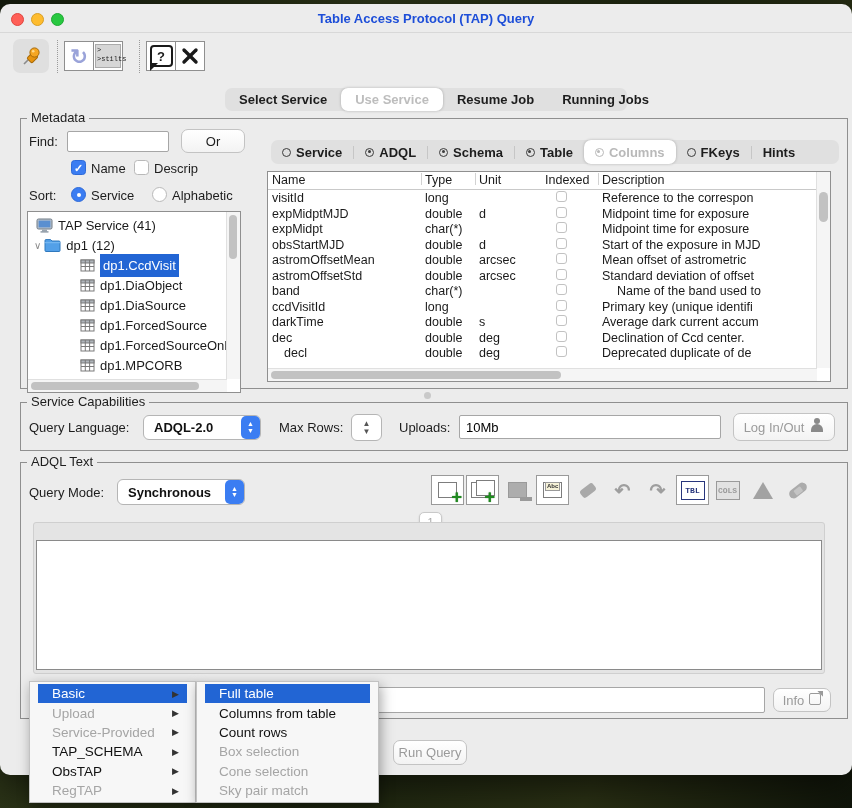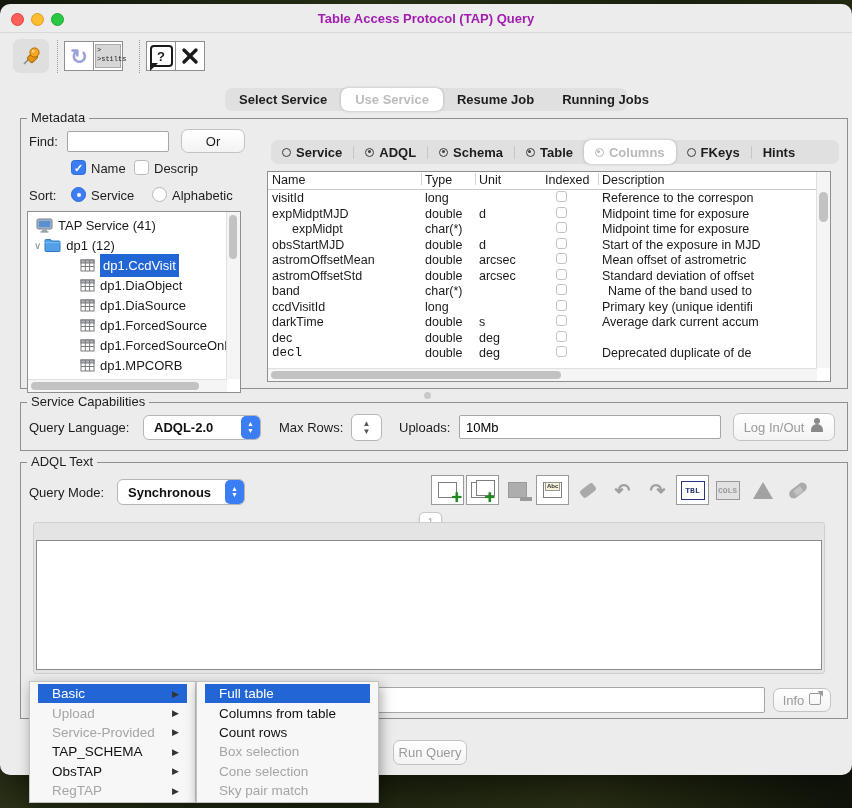--- a/index.html
+++ b/index.html
@@ -7,21 +7,21 @@
   .desktop{position:relative;width:852px;height:808px;overflow:hidden;
     background:linear-gradient(115deg,#141a0c 0%,#2b3317 30%,#1d2510 55%,#2a3014 78%,#10150a 100%);}
   .window{position:absolute;left:0;top:4px;width:852px;height:771px;background:#ececec;
     border-radius:10px;box-shadow:0 12px 34px rgba(0,0,0,.55);}
   
   .titlebar{position:absolute;left:0;top:0;width:100%;height:28px;border-bottom:1px solid #d8d8d8;}
   .tl{position:absolute;top:9px;width:13px;height:13px;border-radius:50%;}
   .tl.red{left:11px;background:#ff5f57;border:1px solid #e0443e;box-sizing:border-box;}
   .tl.yellow{left:31px;background:#febc2e;border:1px solid #d89e24;box-sizing:border-box;}
   .tl.green{left:51px;background:#28c840;border:1px solid #1ea832;box-sizing:border-box;}
-  .title{position:absolute;left:0;right:0;top:7px;text-align:center;font-weight:bold;color:#a21caf;}
+  .title{position:absolute;left:0;right:0;top:7px;text-align:center;font-weight:bold;color:#1d4ed8;}
   
   .toolbtn{position:absolute;top:37px;width:30px;height:30px;background:#fff;border:1px solid #8f8f8f;
     display:flex;align-items:center;justify-content:center;box-sizing:border-box;}
   .pinbtn{position:absolute;left:13px;top:35px;width:36px;height:34px;background:#dfdfdf;border-radius:7px;
     display:flex;align-items:center;justify-content:center;}
   .toolsep{position:absolute;top:36px;width:0;height:33px;border-left:1px dotted #9a9a9a;}
   .reload-glyph{font-size:21px;font-weight:bold;color:#9aa3d9;line-height:1;}
   .stilts-box{width:26px;height:24px;background:#d6d6d6;border:1px solid #aaa;font-family:"Liberation Mono",monospace;
     font-size:7px;line-height:1.3;color:#222;padding:1px 1px;box-sizing:border-box;text-align:left;}
   .helpbox{width:19px;height:18px;border:2px solid #1a1a1a;border-radius:4px;font-weight:bold;font-size:13px;
@@ -330,21 +330,21 @@
               <span style="left: 334px; width: 212px;">Reference to the correspon</span>
             </div>
             <div class="trow" style="top: 34.5px;">
               <span style="left: 4px; width: 148px;">expMidptMJD</span>
               <span style="left: 157px; width: 49px;">double</span>
               <span style="left: 211px; width: 62px;">d</span>
               <span class="rowcb"></span>
               <span style="left: 334px; width: 212px;">Midpoint time for exposure</span>
             </div>
             <div class="trow" style="top: 50px;">
-              <span style="left: 4px; width: 148px; margin-left: 20px;">expMidpt</span>
+              <span style="left: 4px; width: 148px;">expMidpt</span>
               <span style="left: 157px; width: 49px;">char(*)</span>
               <span style="left: 211px; width: 62px;"></span>
               <span class="rowcb"></span>
               <span style="left: 334px; width: 212px;">Midpoint time for exposure</span>
             </div>
             <div class="trow" style="top: 65.5px; padding-left: 48px;">
               <span style="left: 4px; width: 148px;">obsStartMJD</span>
               <span style="left: 157px; width: 49px;">double</span>
               <span style="left: 211px; width: 62px;">d</span>
               <span class="rowcb"></span>
@@ -362,44 +362,45 @@
               <span style="left: 157px; width: 49px;">double</span>
               <span style="left: 211px; width: 62px;">arcsec</span>
               <span class="rowcb"></span>
               <span style="left: 334px; width: 212px;">Standard deviation of offset</span>
             </div>
             <div class="trow" style="top: 112px;">
               <span style="left: 4px; width: 148px;">band</span>
               <span style="left: 157px; width: 49px;">char(*)</span>
               <span style="left: 211px; width: 62px;"></span>
               <span class="rowcb"></span>
-              <span style="left: 340px; width: 212px;">Name of the band used to</span>
+              <span style="left: 349px; width: 212px;">Name of the band used to</span>
             </div>
             <div class="trow" style="top: 127.5px;">
               <span style="left: 4px; width: 148px;">ccdVisitId</span>
               <span style="left: 157px; width: 49px;">long</span>
               <span style="left: 211px; width: 62px;"></span>
               <span class="rowcb"></span>
               <span style="left: 334px; width: 212px;">Primary key (unique identifi</span>
             </div>
             <div class="trow" style="top: 143px;">
               <span style="left: 4px; width: 148px;">darkTime</span>
               <span style="left: 157px; width: 49px;">double</span>
               <span style="left: 211px; width: 62px;">s</span>
               <span class="rowcb"></span>
               <span style="left: 334px; width: 212px;">Average dark current accum</span>
             </div>
             <div class="trow" style="top: 158.5px;">
               <span style="left: 4px; width: 148px;">dec</span>
               <span style="left: 157px; width: 49px;">double</span>
               <span style="left: 211px; width: 62px;">deg</span>
               <span class="rowcb"></span>
+              <span style="left: 334px; width: 212px;">Declination of Ccd center.</span>
             </div>
             <div class="trow" style="top: 174px;">
-              <span style="left: 4px; width: 148px; font-family: Liberation Mono, monospace;">decl</span>
+              <span style="left: 16px; width: 148px;">decl</span>
               <span style="left: 157px; width: 49px;">double</span>
               <span style="left: 211px; width: 62px;">deg</span>
               <span class="rowcb"></span>
               <span style="left: 334px; width: 212px;">Deprecated duplicate of de</span>
             </div>
           </div>
         <div class="vscroll" style="right:0;top:0;bottom:13px;">
           <span class="thumb" style="left:2px;top:20px;width:9px;height:30px;"></span>
         </div>
         <div class="hscroll" style="left:0;right:13px;bottom:0;">

